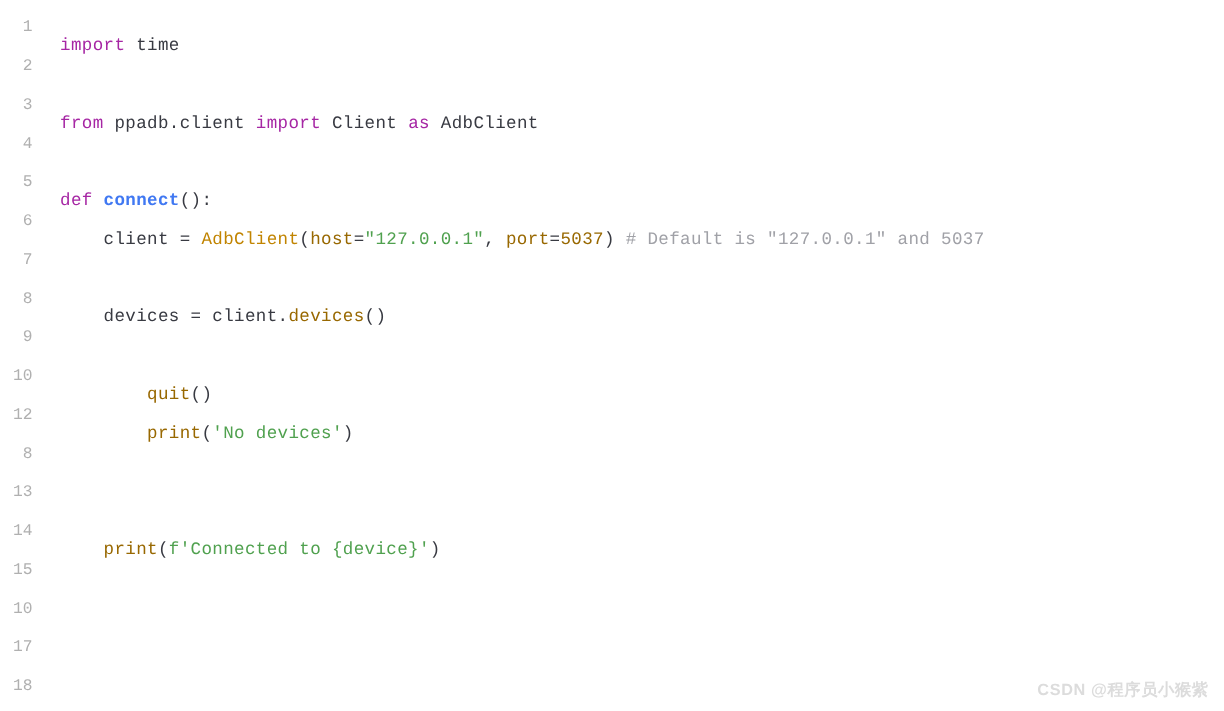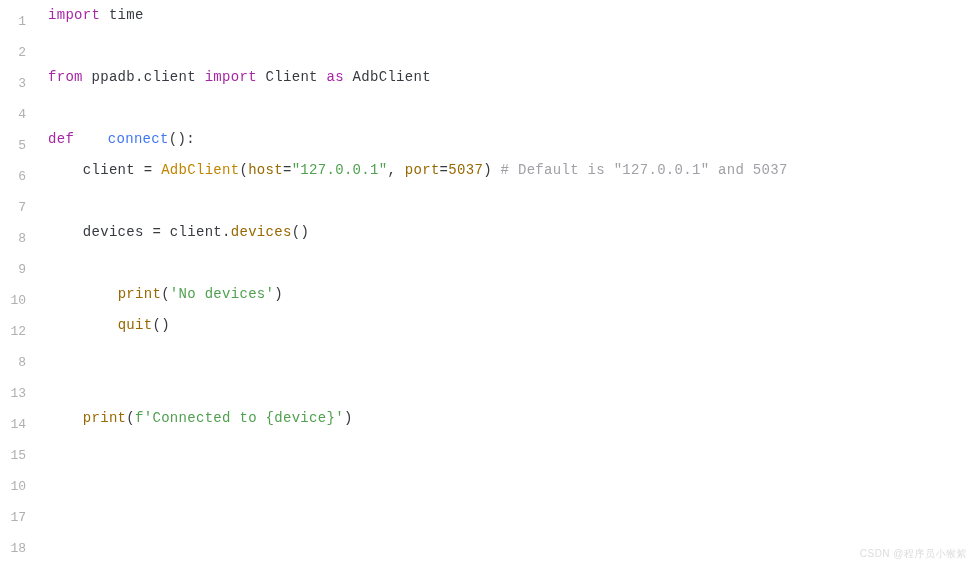--- a/index.html
+++ b/index.html
@@ -26,48 +26,48 @@
       user-select: none;
       flex-shrink: 0;
     }
     .gutter .ln {
       height: 31px;
       line-height: 31px;
       font-size: 13px;
     }
     .code-area {
       flex: 1;
-      padding-top: 0;
+      padding-top: 22px;
       padding-left: 10px;
     }
     .code-line {
       height: 31px;
       line-height: 31px;
       white-space: pre;
       letter-spacing: 0.3px;
     }
     .kw { color: #a626a4; }
     .ident { color: #383a42; }
-    .def-name { color: #4078f2; font-weight: 400; margin-left: 25px; }
+    .def-name { color: #4078f2; font-weight: 700; }
     .call { color: #986801; }
     .cls { color: #c18401; }
     .paren { color: #383a42; }
     .op { color: #383a42; }
     .opblue { color: #0184bc; }
     .str { color: #50a14f; }
     .num { color: #986801; }
     .cmt { color: #a0a1a7; }
     .watermark {
       position: absolute;
       right: 12px;
       bottom: 8px;
       font-family: Arial, sans-serif;
-      font-size: 10px;
+      font-size: 13px;
       color: #dcdcdc;
-      font-weight: 400;
+      font-weight: 700;
       letter-spacing: 0.5px;
     }
   </style>
 </head>
 <body>
 
 <div class="editor">
   <div class="gutter">
     <div class="ln">1</div>
     <div class="ln">2</div>
@@ -92,22 +92,22 @@
   <div class="code-area">
     <div class="code-line"><span class="kw">import</span> <span class="ident">time</span></div>
     <div class="code-line"></div>
     <div class="code-line"><span class="kw">from</span> <span class="ident">ppadb</span><span class="ident">.</span><span class="ident">client</span> <span class="kw">import</span> <span class="ident">Client</span> <span class="kw">as</span> <span class="ident">AdbClient</span></div>
     <div class="code-line"></div>
     <div class="code-line"><span class="kw">def</span> <span class="def-name">connect</span><span class="paren">():</span></div>
     <div class="code-line"><span>    </span><span class="ident">client</span><span class="op"> = </span><span class="cls">AdbClient</span><span class="paren">(</span><span class="call">host</span><span class="op">=</span><span class="str">"127.0.0.1"</span><span class="ident">, </span><span class="call">port</span><span class="op">=</span><span class="num">5037</span><span class="paren">)</span><span class="cmt"> # Default is "127.0.0.1" and 5037</span></div>
     <div class="code-line"></div>
     <div class="code-line"><span>    </span><span class="ident">devices</span><span class="op"> = </span><span class="ident">client</span><span class="ident">.</span><span class="call">devices</span><span class="paren">()</span></div>
     <div class="code-line"></div>
+    <div class="code-line"><span>        </span><span class="call">quit</span><span class="paren">()</span></div>
     <div class="code-line"><span>        </span><span class="call">print</span><span class="paren">(</span><span class="str">'No devices'</span><span class="paren">)</span></div>
-    <div class="code-line"><span>        </span><span class="call">quit</span><span class="paren">()</span></div>
     <div class="code-line"></div>
     <div class="code-line"></div>
     <div class="code-line"><span>    </span><span class="call">print</span><span class="paren">(</span><span class="str">f</span><span class="str">'Connected to {device}'</span><span class="paren">)</span></div>
     <div class="code-line"></div>
   </div>
 </div>
 
 <div class="watermark">CSDN @程序员小猴紫</div>
 
 </body></html>

